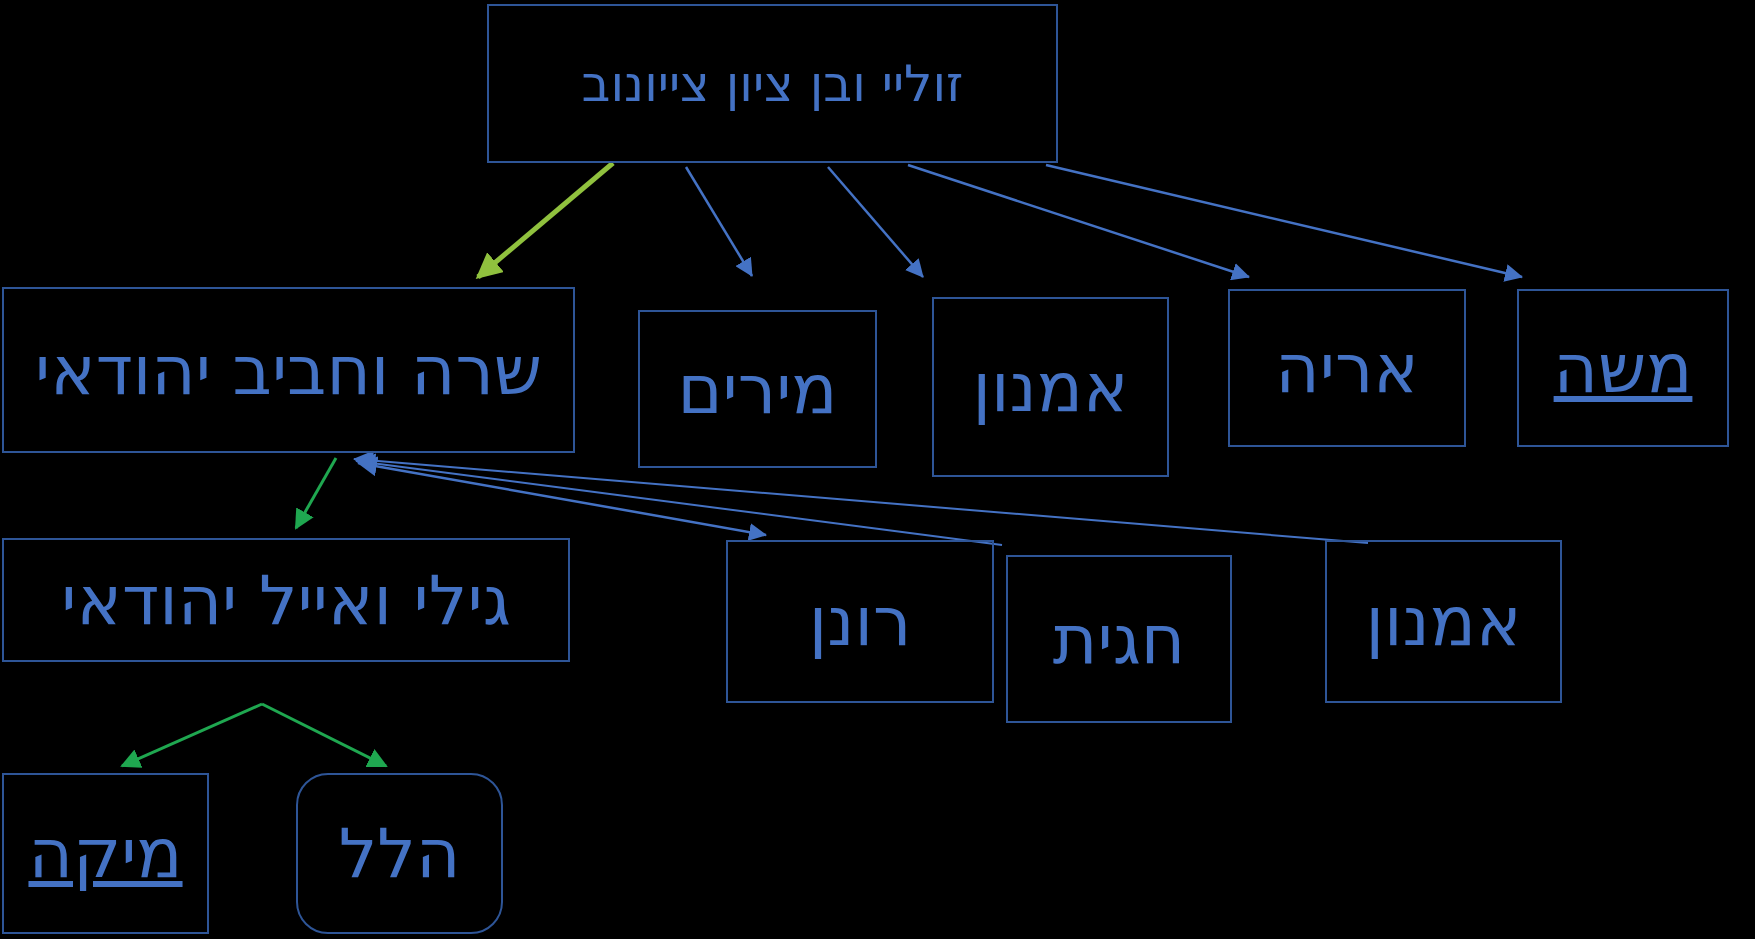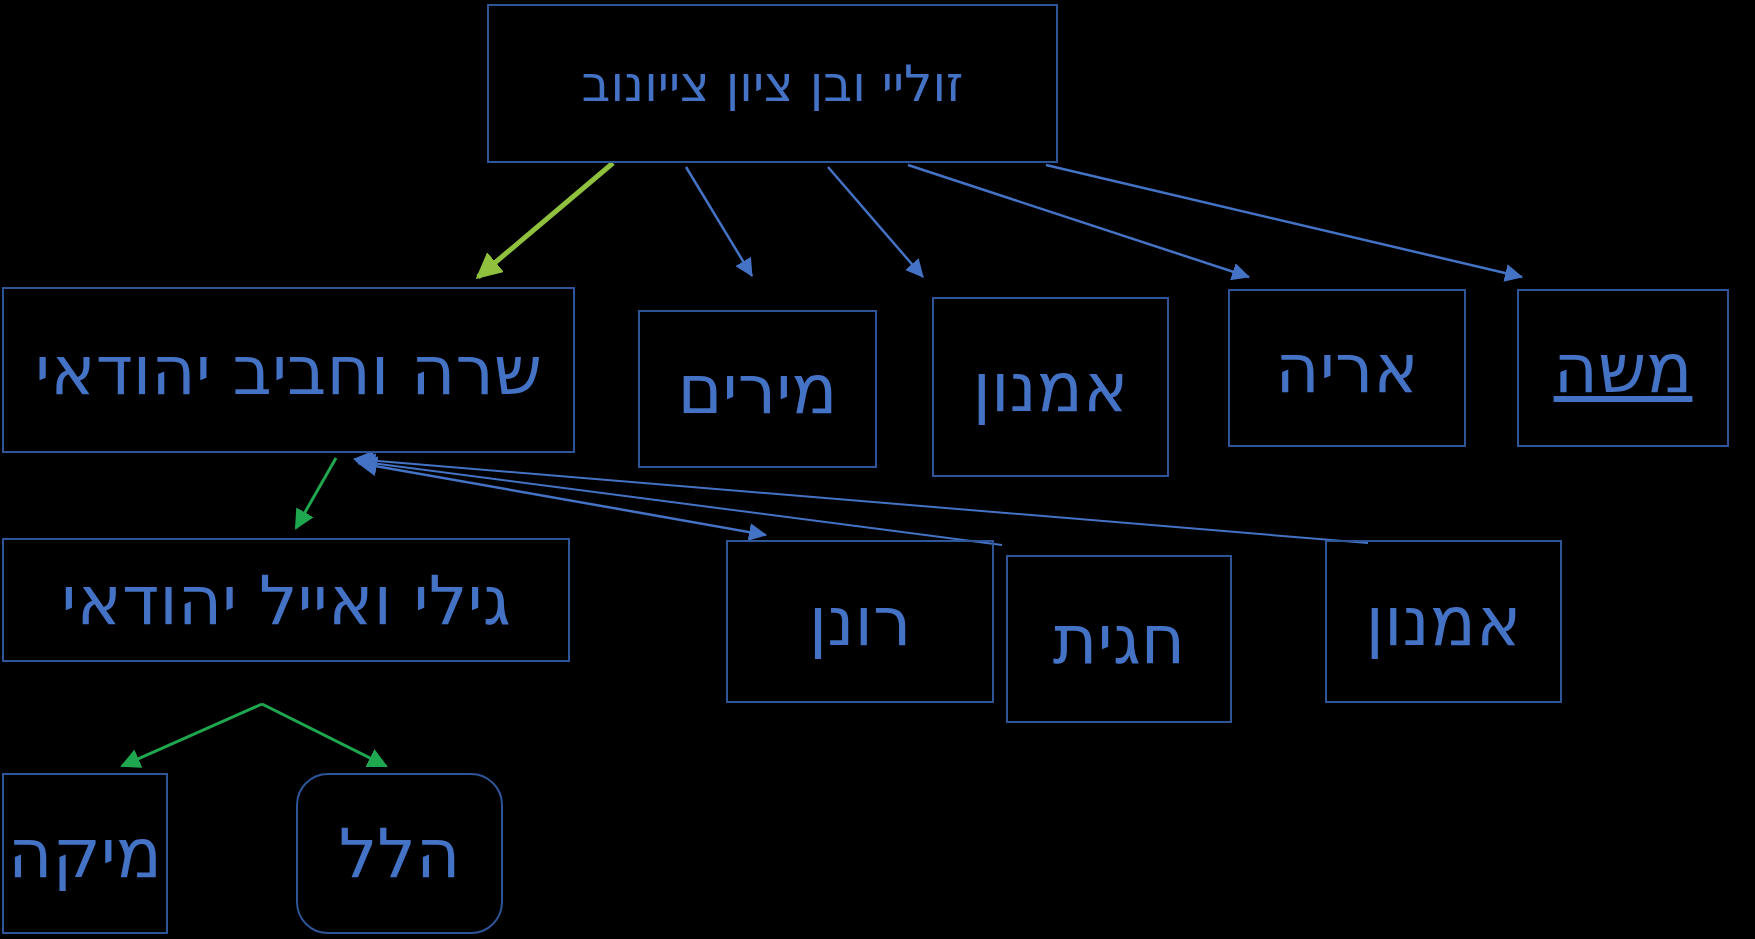--- a/index.html
+++ b/index.html
@@ -92,20 +92,20 @@
   <div class="node" style="left:726px;top:540px;width:268px;height:163px;">
     <span>רונן</span>
   </div>
   <div class="node" style="left:1006px;top:542px;width:226px;height:168px;margin-top:13px;">
     <span>חגית</span>
   </div>
   <div class="node" style="left:1325px;top:540px;width:237px;height:163px;">
     <span>אמנון</span>
   </div>
 
-  <div class="node" style="left:2px;top:773px;width:166px;height:161px;">
+  <div class="node" style="left:2px;top:773px;width:207px;height:161px;text-decoration:underline;">
     <span>מיקה</span>
   </div>
   <div class="node" style="left:296px;top:773px;width:207px;height:161px;border-radius:32px;">
     <span>הלל</span>
   </div>
 
 </div>
 
 </body></html>

